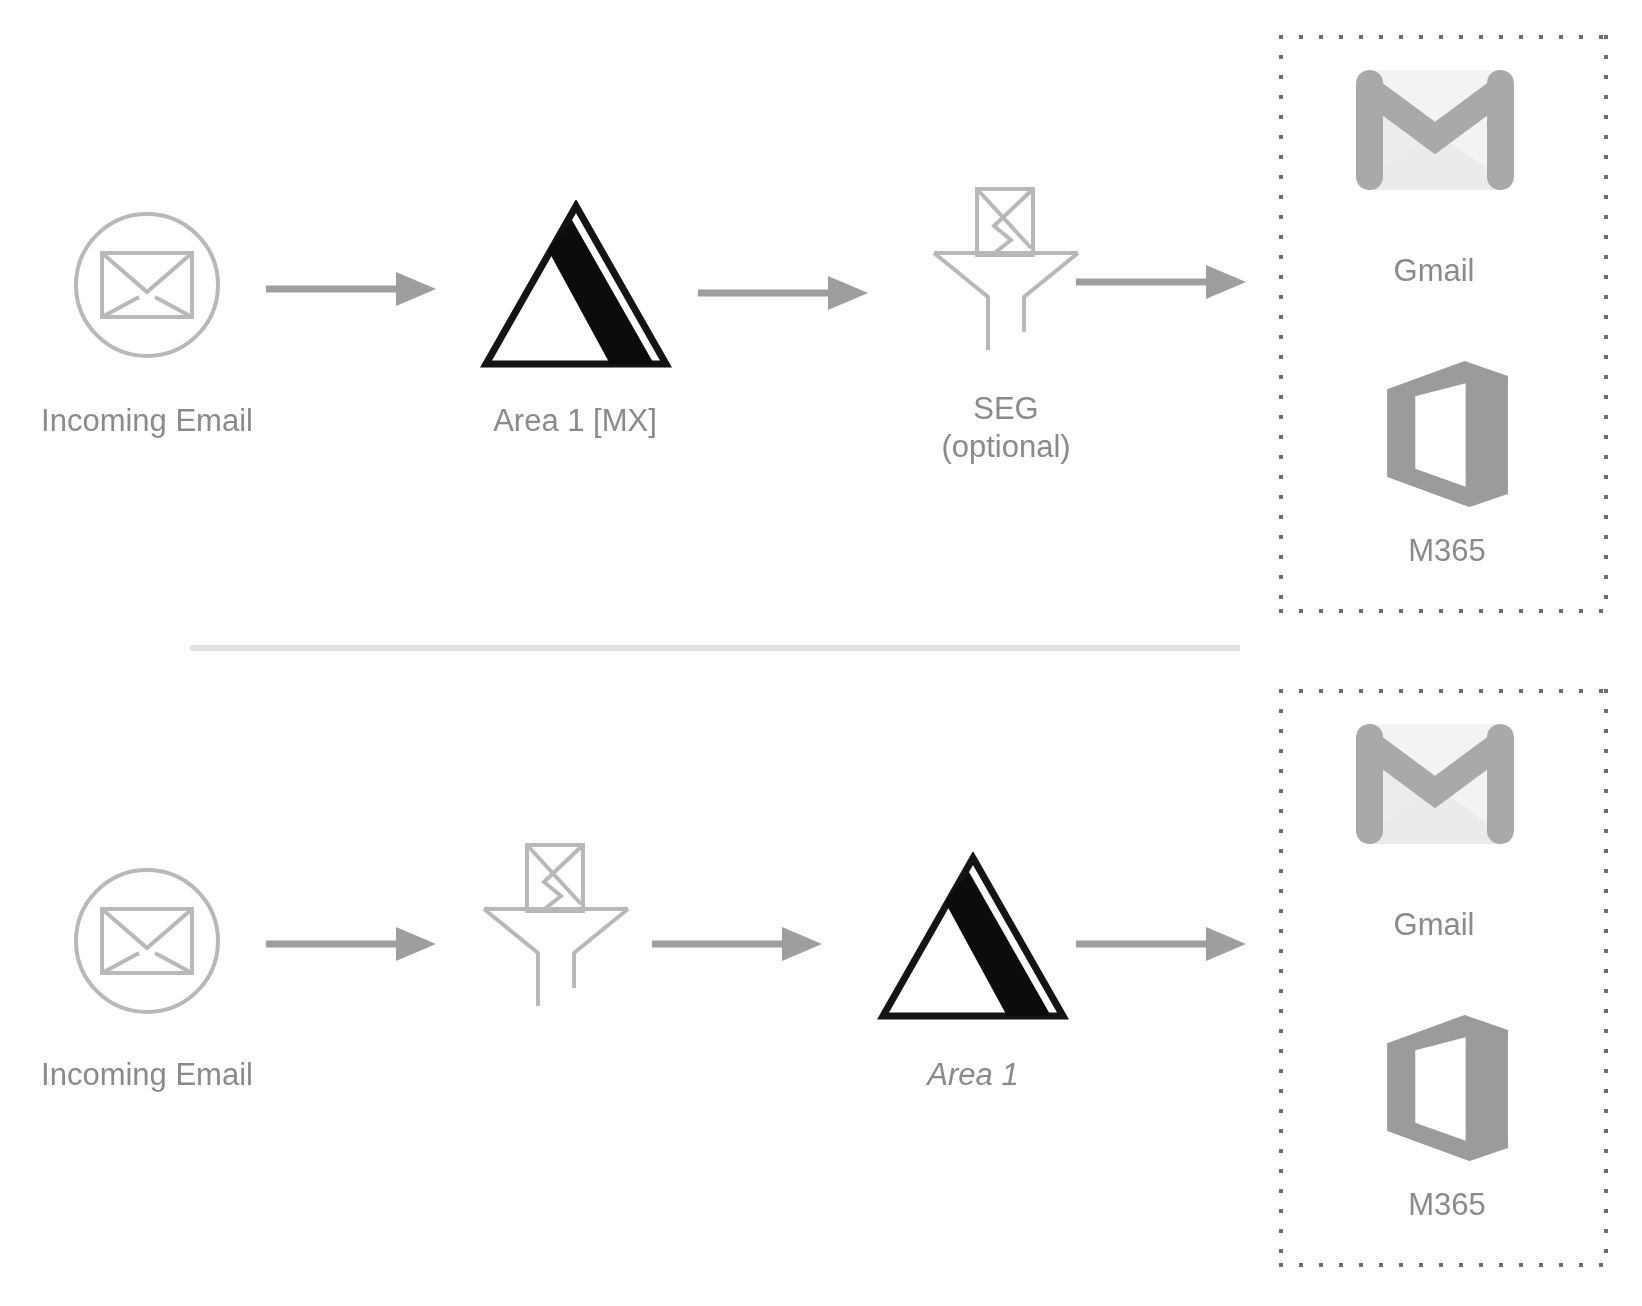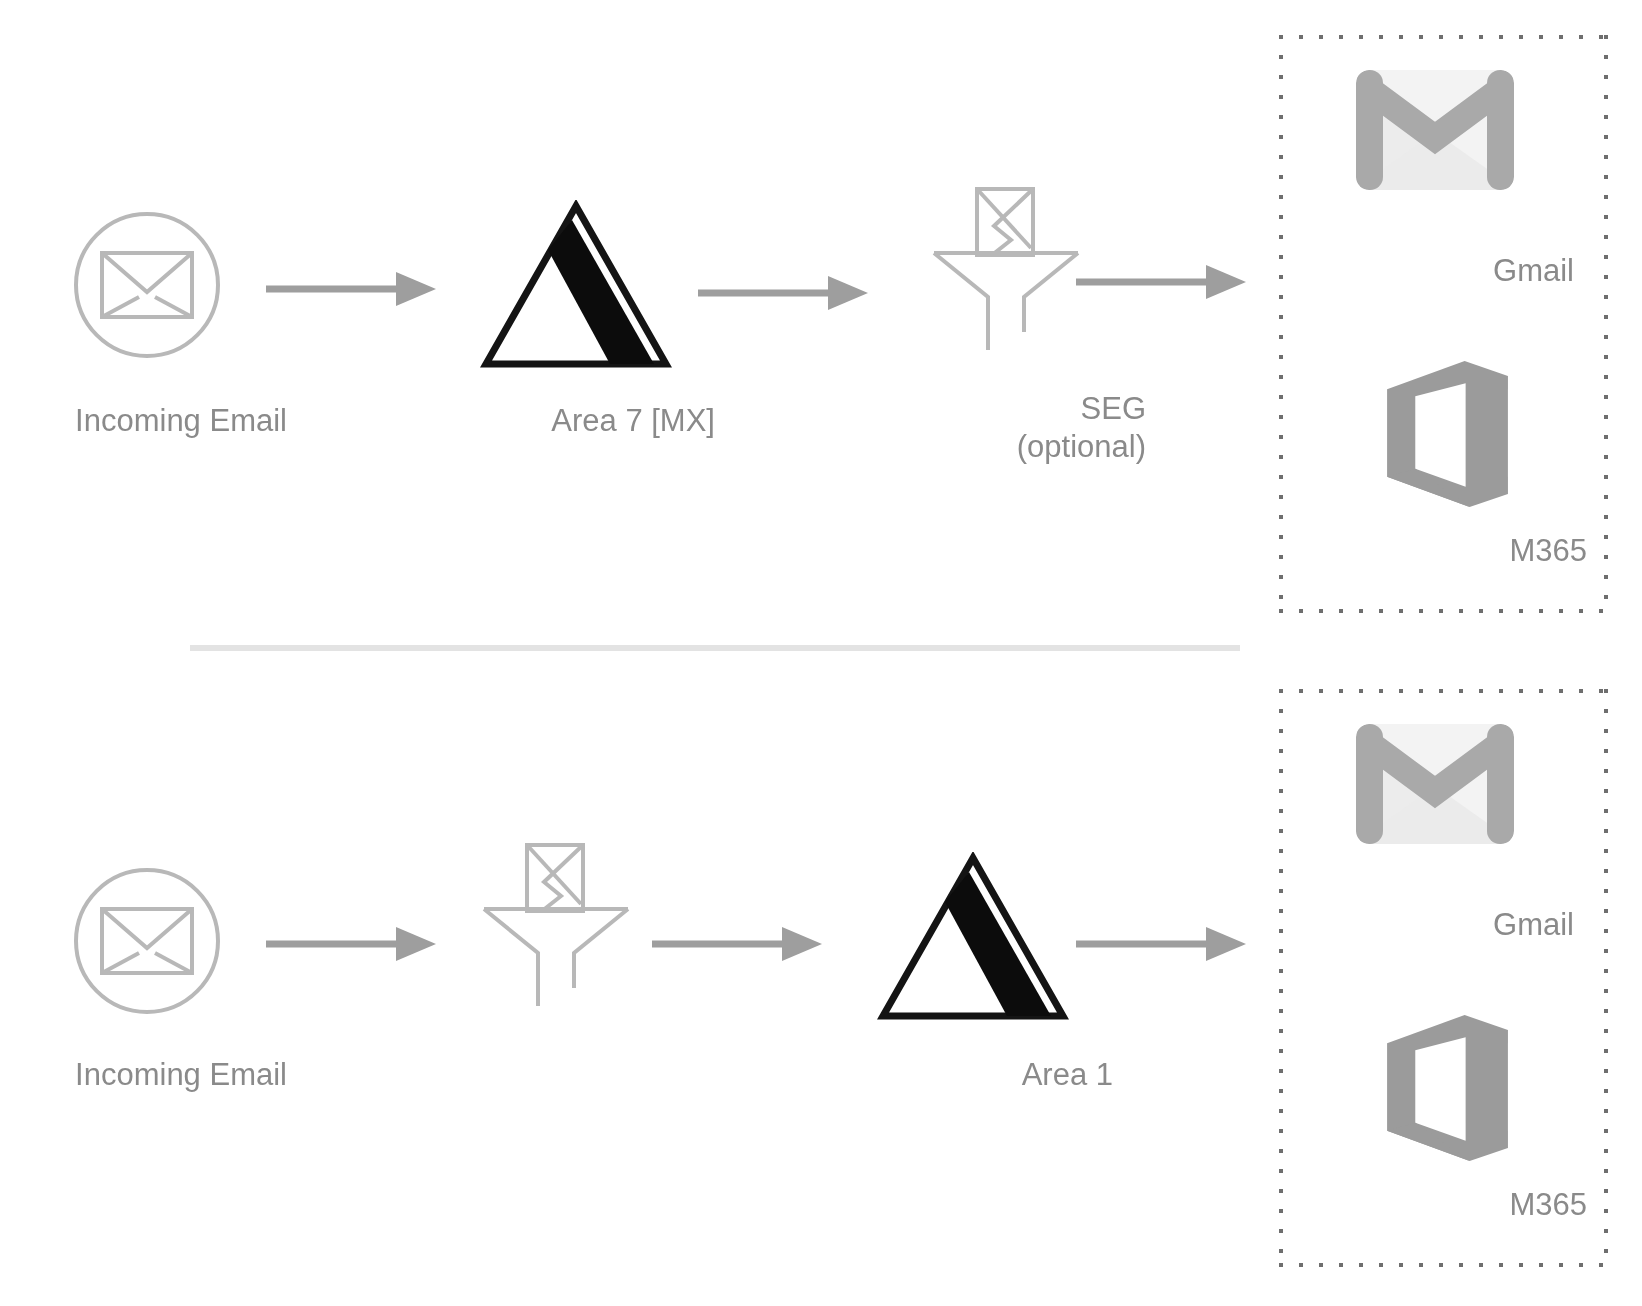--- a/index.html
+++ b/index.html
@@ -10,21 +10,21 @@
     background:#ffffff;
     font-family:"Liberation Sans", sans-serif;
     overflow:hidden;
   }
   .abs{position:absolute;}
   .label{
     position:absolute;
     font-size:31px;
     line-height:38px;
     color:#8a8a8a;
-    text-align:right;
+    text-align:center;
     white-space:nowrap;
   }
   .dotbox{position:absolute;}
   .dotbox .edge{position:absolute;}
   .dotbox .edge.h{
     left:0;right:0;height:4px;
     background:repeating-linear-gradient(to right,#6e6e6e 0 4px,transparent 4px 20px);
   }
   .dotbox .edge.v{
     top:0;bottom:0;width:4px;
@@ -55,21 +55,21 @@
 
   <svg class="abs" style="left:266px;top:271px;" width="172" height="36" viewBox="0 0 172 36">
     <line x1="0" y1="18" x2="132" y2="18" stroke="#9e9e9e" stroke-width="7"></line>
     <polygon points="130,1 170,18 130,35" fill="#9e9e9e"></polygon>
   </svg>
 
   <svg class="abs" style="left:480px;top:200px;" width="192" height="170" viewBox="0 0 192 170">
     <polygon points="96,6 186,164 6,164" fill="#ffffff" stroke="#141414" stroke-width="7" stroke-linejoin="miter"></polygon>
     <polygon points="68,50 92,20 174,164 130,164" fill="#0c0c0c"></polygon>
   </svg>
-  <div class="label" style="left:435px;top:402px;width:280px;">Area 7 [MX]</div>
+  <div class="label" style="left:435px;top:402px;width:280px;">Area 1 [MX]</div>
 
   <svg class="abs" style="left:698px;top:275px;" width="172" height="36" viewBox="0 0 172 36">
     <line x1="0" y1="18" x2="132" y2="18" stroke="#9e9e9e" stroke-width="7"></line>
     <polygon points="130,1 170,18 130,35" fill="#9e9e9e"></polygon>
   </svg>
 
   <svg class="abs" style="left:930px;top:178px;" width="152" height="176" viewBox="0 0 152 176">
     <rect x="47" y="11" width="56" height="66" fill="none" stroke="#b8b8b8" stroke-width="4"></rect>
     <path d="M47,11 L101,70" fill="none" stroke="#b8b8b8" stroke-width="4"></path>
     <path d="M103,11 L64,48 L81,62 L62,77" fill="none" stroke="#b8b8b8" stroke-width="4"></path>
@@ -143,21 +143,21 @@
 
   <svg class="abs" style="left:652px;top:926px;" width="172" height="36" viewBox="0 0 172 36">
     <line x1="0" y1="18" x2="132" y2="18" stroke="#9e9e9e" stroke-width="7"></line>
     <polygon points="130,1 170,18 130,35" fill="#9e9e9e"></polygon>
   </svg>
 
   <svg class="abs" style="left:877px;top:852px;" width="192" height="170" viewBox="0 0 192 170">
     <polygon points="96,6 186,164 6,164" fill="#ffffff" stroke="#141414" stroke-width="7" stroke-linejoin="miter"></polygon>
     <polygon points="68,50 92,20 174,164 130,164" fill="#0c0c0c"></polygon>
   </svg>
-  <div class="label" style="left:833px;top:1056px;width:280px;">Area 1</div>
+  <div class="label" style="left:833px;top:1056px;width:280px;font-style:italic;">Area 1</div>
 
   <svg class="abs" style="left:1076px;top:926px;" width="172" height="36" viewBox="0 0 172 36">
     <line x1="0" y1="18" x2="132" y2="18" stroke="#9e9e9e" stroke-width="7"></line>
     <polygon points="130,1 170,18 130,35" fill="#9e9e9e"></polygon>
   </svg>
 
   <div class="dotbox" style="left:1279px;top:689px;width:329px;height:578px;">
     <div class="edge h t"></div>
     <div class="edge h b"></div>
     <div class="edge v l"></div>

